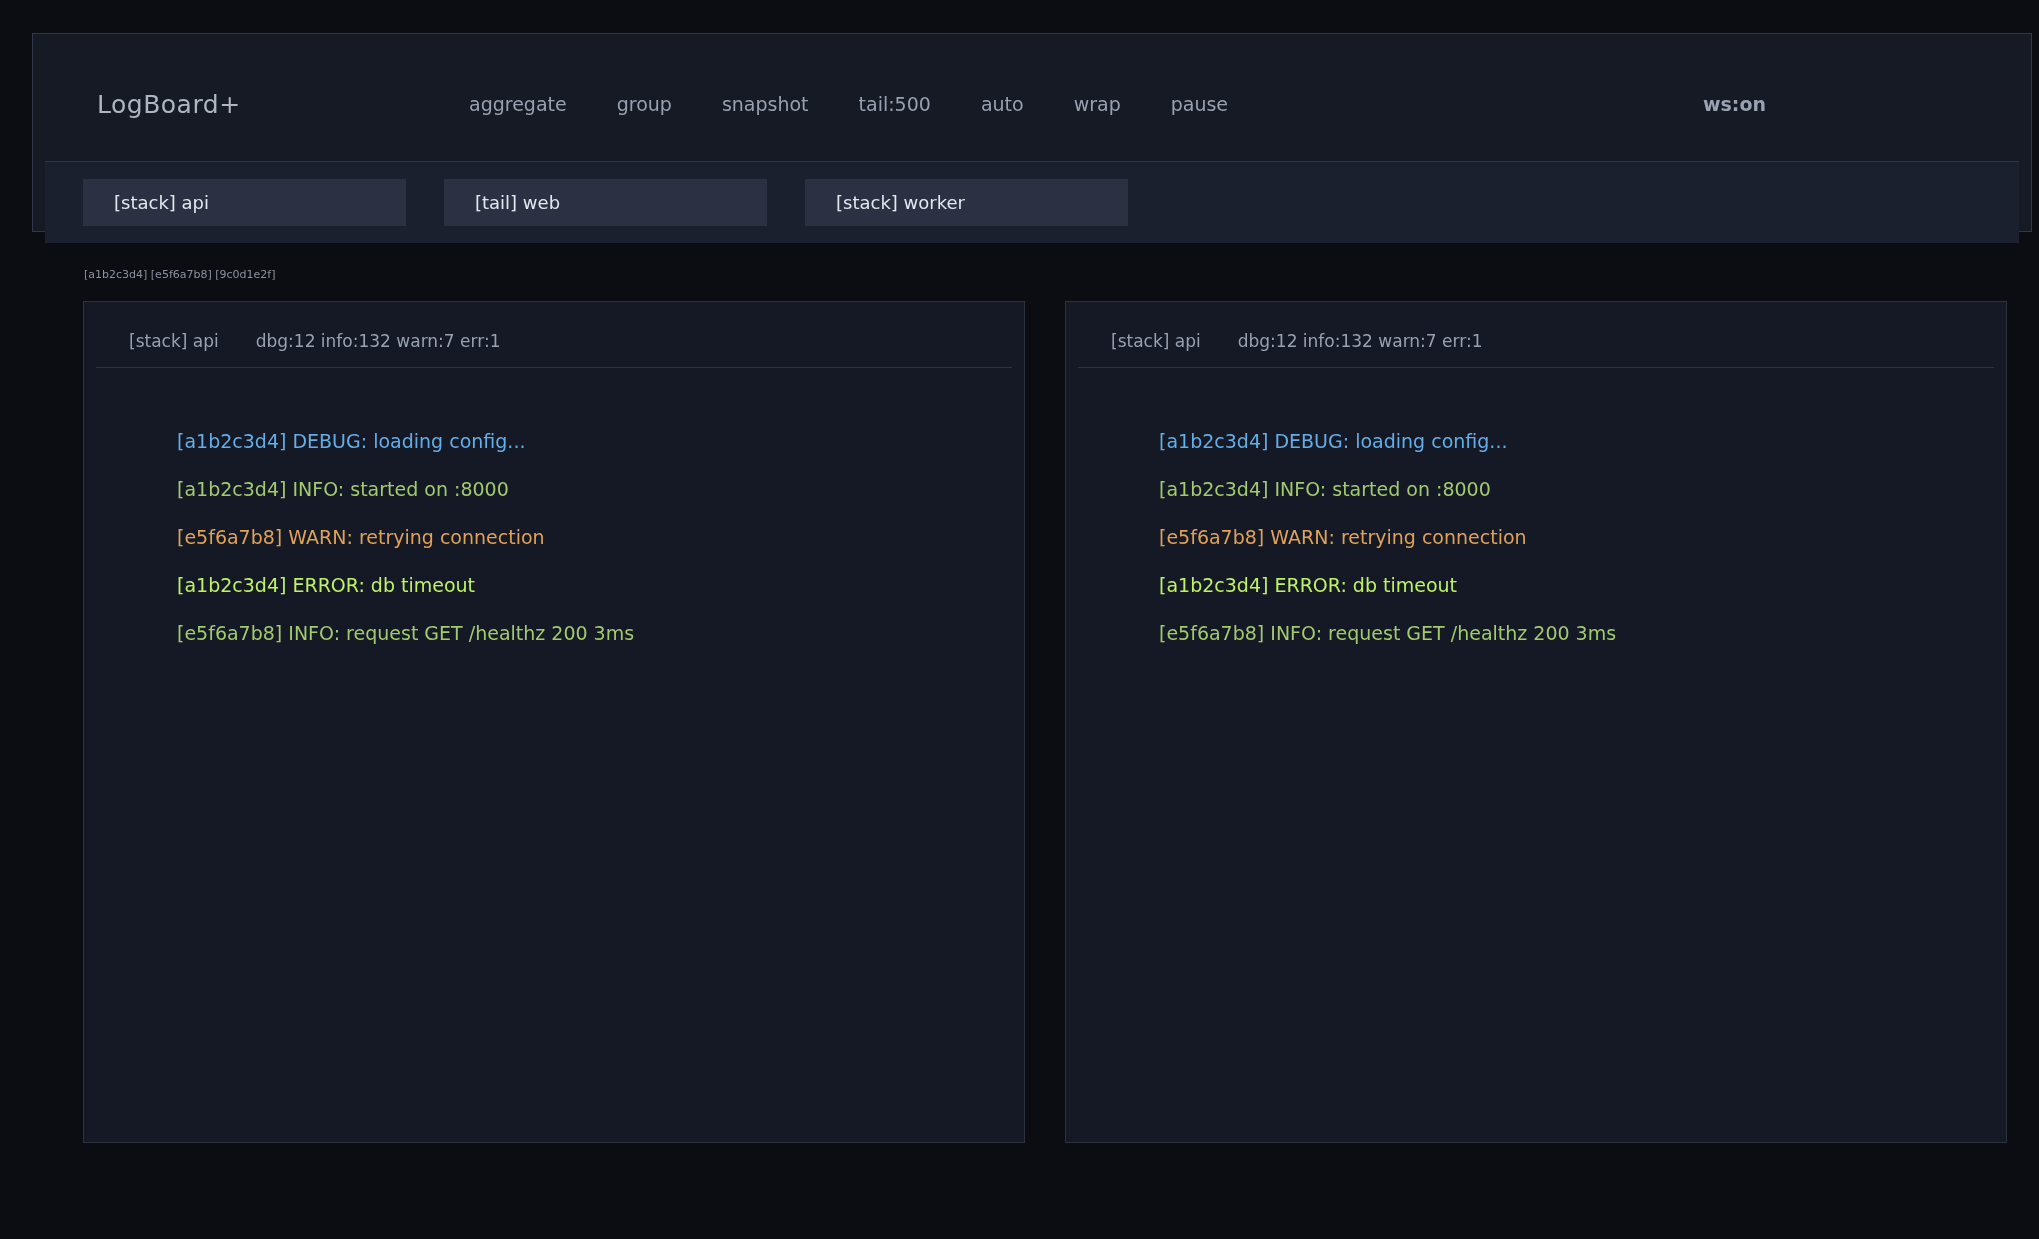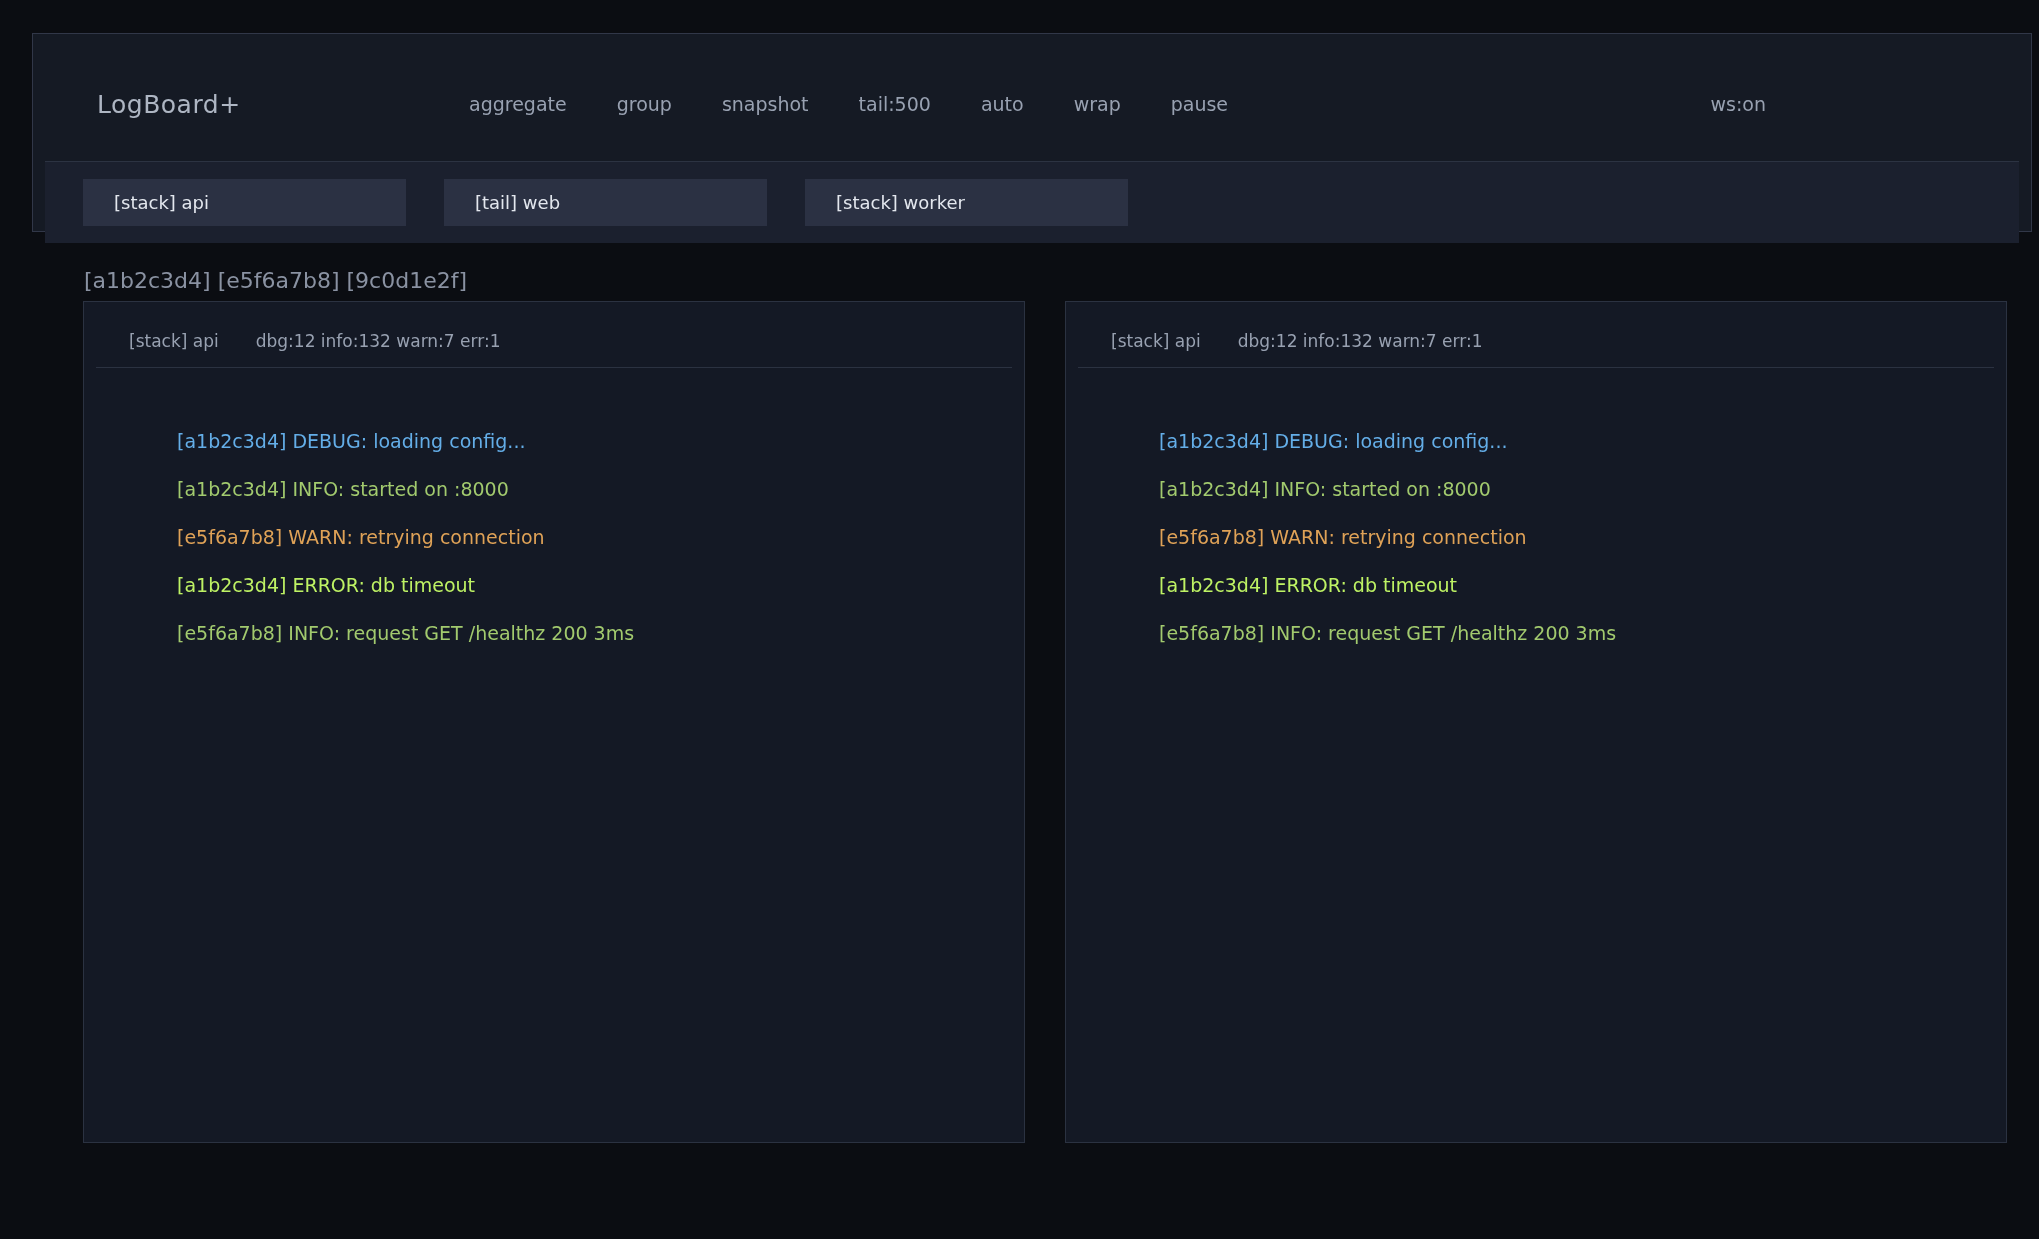--- a/index.html
+++ b/index.html
@@ -28,41 +28,41 @@
     font-size:25px; color:#aeb6c3; letter-spacing:0.5px;
   }
   .main-menu {
     position:absolute; left:400px; top:50%; transform:translateY(-50%);
     display:flex; column-gap:26px;
     font-size:19px; color:#98a1b1;
   }
   .menu-item { cursor:default; }
   .ws-status {
     position:absolute; right:241px; top:50%; transform:translateY(-50%);
-    font-size:19px; color:#98a1b1;
+    font-size:19px; color:#98a1b1;font-weight:bold;
   }
   .tabbar {
     position:relative;
     height:81px;
     background:#1b202e;
     display:flex; align-items:center;
     padding-left:38px; column-gap:38px;
   }
   .stack-tab {
     width:323px; height:47px;
     background:#2b3143;
     display:flex; align-items:center;
     padding-left:19px;
     font-size:18px; color:#e3e7ee;
   }
 
   
   .trace-ids {
     position:absolute; left:60px; top:244px;
-    font-size:22px; color:#8a92a2;
+    font-size:11px; color:#8a92a2;
   }
 
   
   .panels {
     position:absolute; left:59px; top:277px;
     display:flex; column-gap:40px;
   }
   .panel {
     width:942px; height:842px;
     background:#141925;

